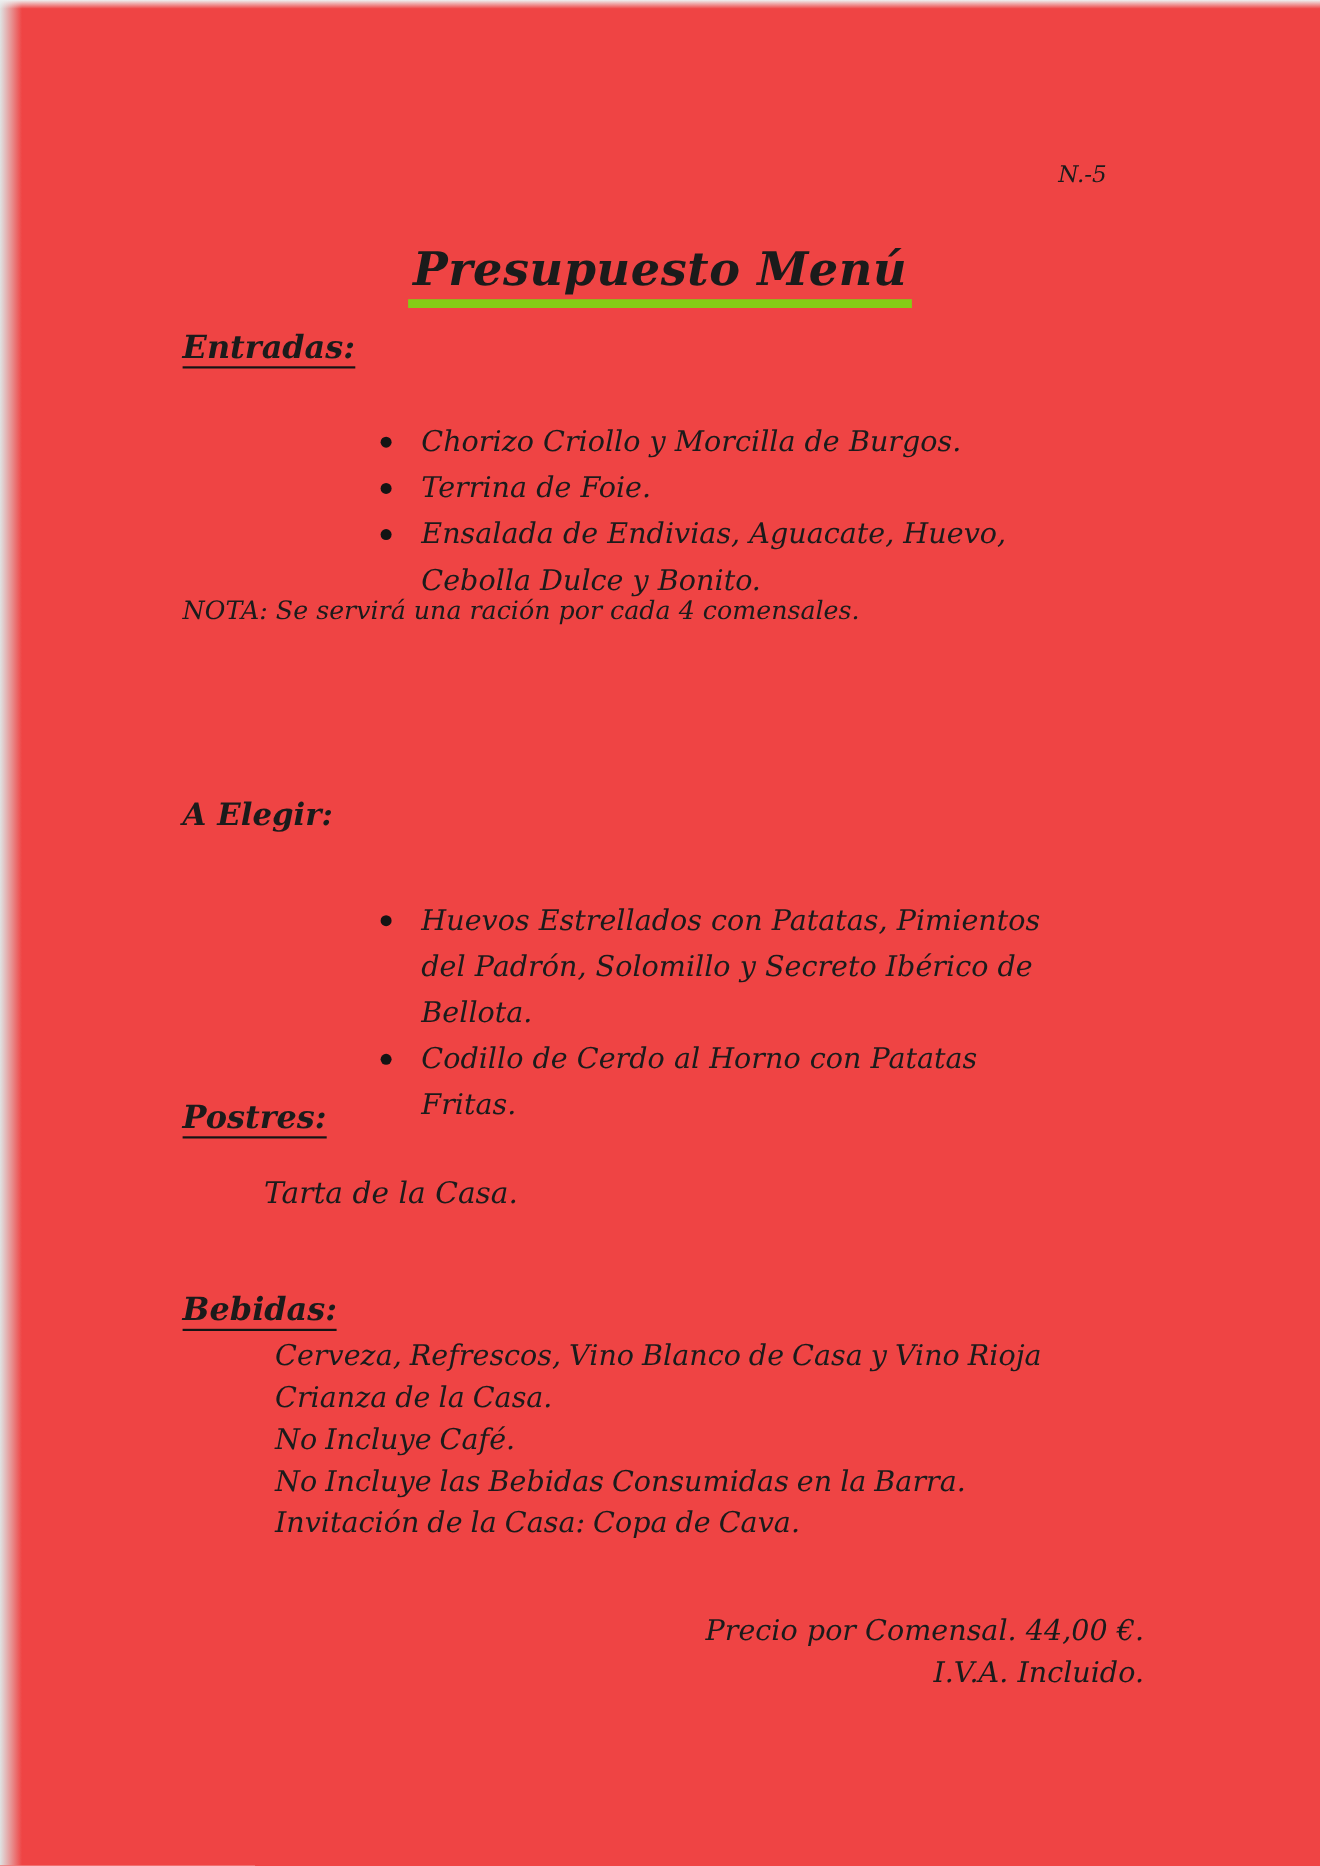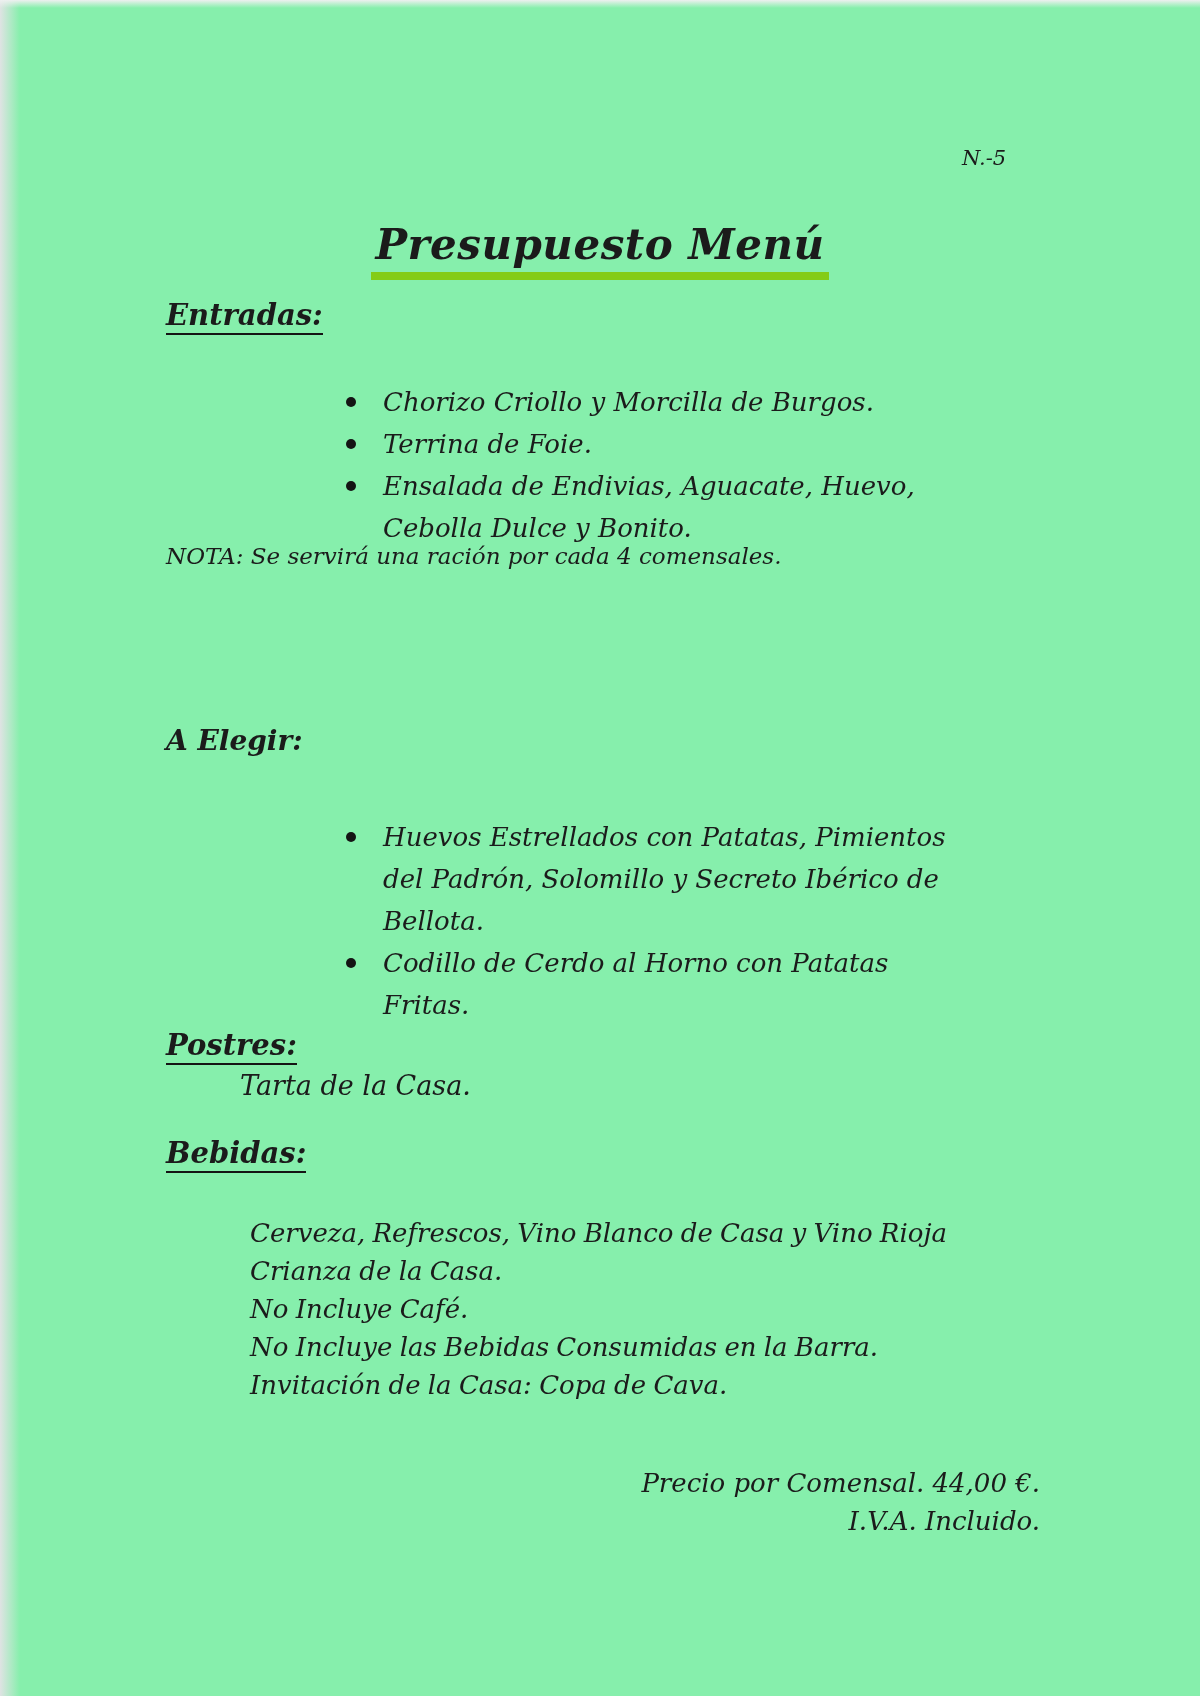--- a/index.html
+++ b/index.html
@@ -4,21 +4,21 @@
 <style>
   html,body{margin:0;padding:0;}
   body{
     width:1200px;height:1696px;
     background:#f4f5f5;
     font-family:"DejaVu Serif","Liberation Serif",serif;
   }
   .page{
     position:relative;
     width:1200px;height:1696px;
-    background:#86efac;
+    background:#ef4444;
     overflow:hidden;
     color:#1b1b1b;
     font-style:italic;
   }
   
   .scan-edge-left{
     position:absolute;left:0;top:0;bottom:0;width:20px;
     background:linear-gradient(to right,#dfe3e3,rgba(255,255,255,0));
     pointer-events:none;
   }
@@ -46,22 +46,22 @@
   .section-heading{
     font-size:29px;font-weight:bold;
   }
   .section-heading span{
     display:inline-block;
     border-bottom:2.5px solid #141414;
     padding-bottom:1px;
   }
   .h-entradas{top:298px;left:166px;}
   .h-segundo{top:650px;left:166px;}
-  .h-postres{top:998px;left:166px;margin-top:30px;}
-  .h-bebidas{top:1136px;left:166px;}
+  .h-postres{top:998px;left:166px;}
+  .h-bebidas{top:1173px;left:166px;}
   .subheading{
     top:724px;left:166px;
     font-size:28px;font-weight:bold;
   }
   .menu-list{
     list-style:none;margin:0;padding:0;
     font-size:26px;line-height:42px;
   }
   .list-entradas{top:381px;left:346px;width:608px;}
   .list-segundo{top:816px;left:346px;width:612px;}

